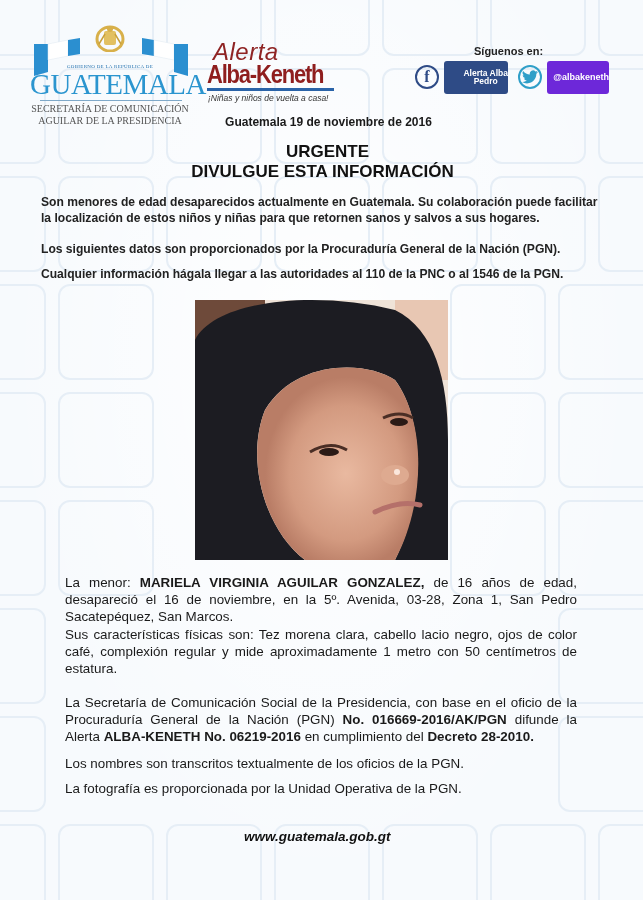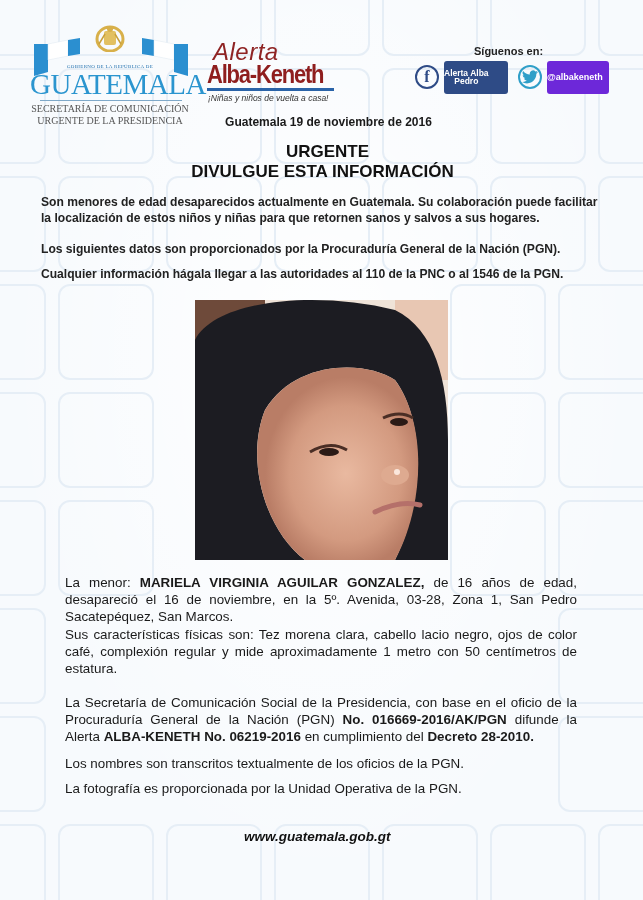--- a/index.html
+++ b/index.html
@@ -45,21 +45,21 @@
   .ak-slogan { position: absolute; left: 3px; top: 55px; font-style: italic; font-size: 8.5px; color: #333; }
 
   
   .social-title { position: absolute; left: 474px; top: 45px; font-size: 11px; font-weight: bold; color: #222; }
   .social-row { position: absolute; left: 415px; top: 63px; height: 28px; display: flex; align-items: center; }
   .soc-icon { width: 24px; height: 24px; border-radius: 50%; border: 2px solid; display: flex;
               align-items: center; justify-content: center; }
   .fb-icon { border-color: #2e4b86; color: #2e4b86; font-weight: bold; font-size: 16px; font-family: "Liberation Serif", serif; }
   .tw-icon { border-color: #2f9fc8; margin-left: 10px; }
   .soc-badge { height: 33px; border-radius: 3px; color: #fff; font-size: 8.5px; font-weight: bold;
-               display: flex; align-items: center; justify-content: flex-start; text-align: center; line-height: 8px; }
+               display: flex; align-items: center; justify-content: flex-end; text-align: center; line-height: 8px; }
   .fb-badge { background: #2e4b86; width: 64px; margin-left: 5px; }
   .tw-badge { background: #6d28d9; width: 62px; margin-left: 5px; font-size: 9px; }
 
   .date { position: absolute; left: 0; width: 643px; top: 115px; padding-left: 14px; text-align: center;
           font-size: 12px; font-weight: bold; color: #1a1a1a; }
   .title1, .title2 { position: absolute; left: 0; width: 643px; text-align: center; font-size: 17px;
                      font-weight: bold; color: #111; }
   .title1 { top: 142px; padding-left: 12px; }
   .title2 { top: 162px; padding-left: 2px; }
 
@@ -151,21 +151,21 @@
     <svg class="gt-flag-r" viewBox="0 0 48 38">
       <path d="M0 0 L12 2 L12 18 L0 16 Z" fill="#2b8fd0"></path>
       <path d="M12 2 L32 6 L32 22 L12 18 Z" fill="#ffffff" stroke="#dfe8f0" stroke-width="0.5"></path>
       <path d="M32 6 L46 6 L46 38 L32 34 Z" fill="#2b8fd0"></path>
     </svg>
     <div class="gt-gob">GOBIERNO DE LA REPÚBLICA DE</div>
     <div class="gt-name">GUATEMALA</div>
     <div class="gt-rule"></div>
     <div class="gt-sec">
       <div>SECRETARÍA DE COMUNICACIÓN</div>
-      <div>URGENTE DE LA PRESIDENCIA</div>
+      <div>AGUILAR DE LA PRESIDENCIA</div>
     </div>
   </div>
 
   <div class="ak-logo">
     <div class="ak-alerta">Alerta</div>
     <div class="ak-name">Alba-Keneth</div>
     <div class="ak-rule"></div>
     <div class="ak-slogan">¡Niñas y niños de vuelta a casa!</div>
   </div>
 

